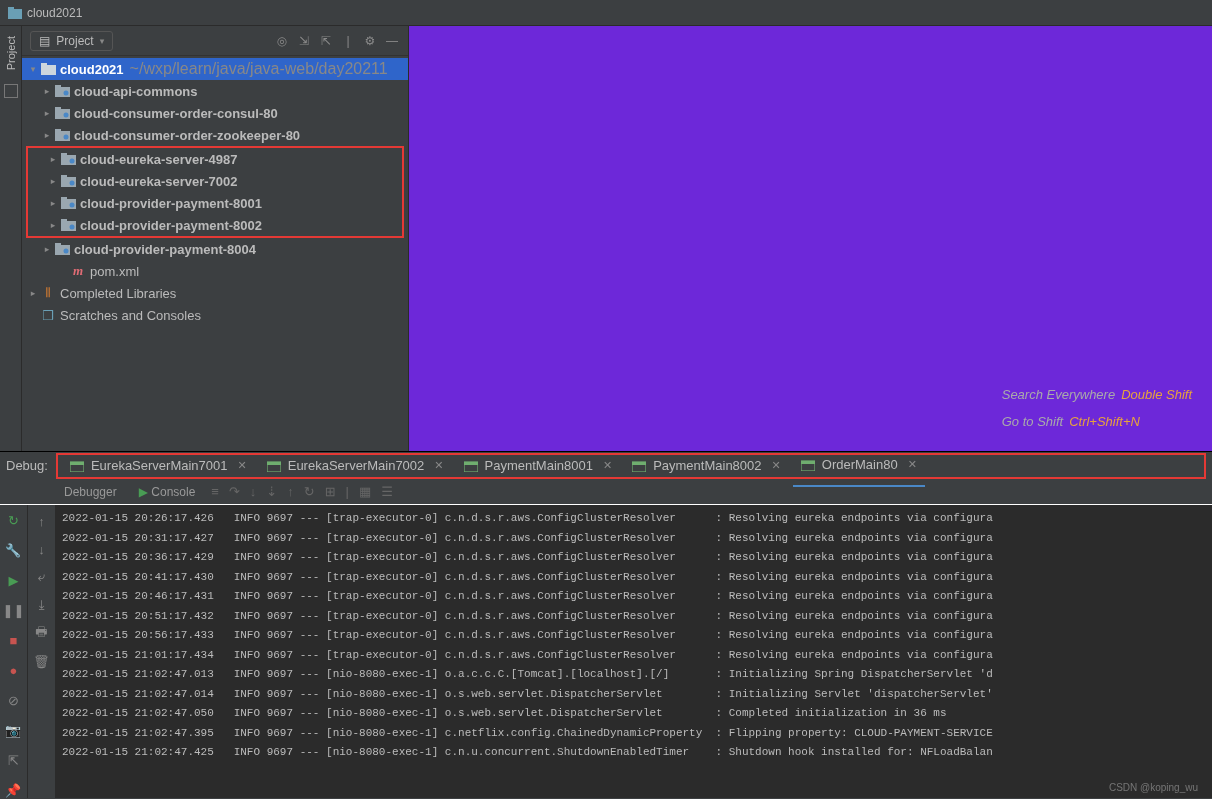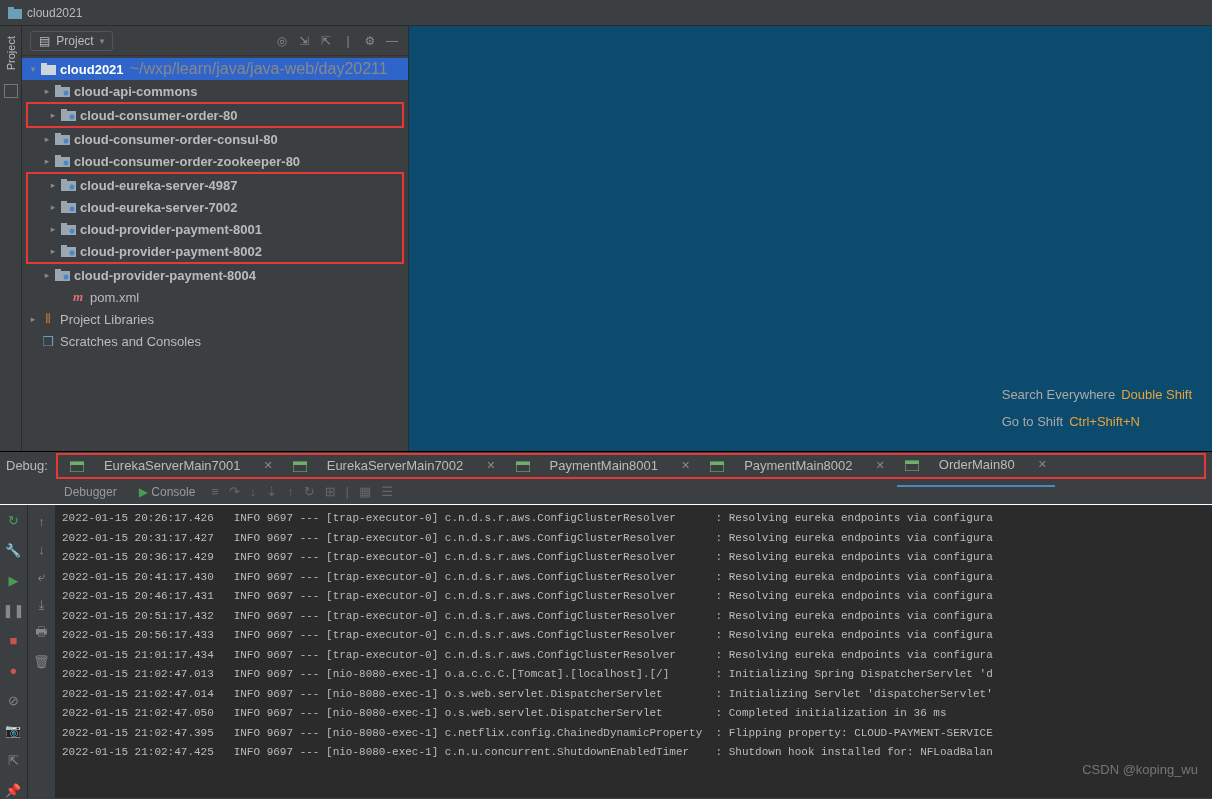--- a/index.html
+++ b/index.html
@@ -21,42 +21,42 @@
 .row .arrow.down::before { content:"▾"; }
 .row .arrow.right::before { content:"▸"; }
 .row .arrow.none::before { content:""; }
 .row .ficon { width:16px; height:14px; margin-right:4px; display:inline-flex; align-items:center; justify-content:center; }
 .row .bold { font-weight:bold; }
 .row .path { color:#888; margin-left:6px; font-size:16px; }
 .ind1 { padding-left:18px; } .ind2 { padding-left:34px; } .mod-icon { color:#6a9fb5; }
 .m-icon { color:#e06c75; font-style:italic; font-weight:bold; font-family:serif; }
 .lib-icon { color:#cc7832; }
 .redbox { border:2px solid #e53935; margin:0 4px; }
-.editor { flex:1; background:#0c4a6e; position:relative; }
+.editor { flex:1; background:#6d28d9; position:relative;font-style:italic; }
 .hints { position:absolute; right:20px; bottom:10px; font-size:13px; color:#aaa; text-align:left; }
 .hints div { margin-bottom:12px; }
 .hints .key { color:#e8a33d; margin-left:6px; }
 .debug-bar { height:28px; background:#3c3f41; border-top:1px solid #000000; display:flex; align-items:center; padding:0 6px; font-size:13px; }
 .debug-bar .lbl { margin-right:8px; }
 .tabwrap { flex:1; display:flex; align-items:center; gap:4px; border:2px solid #e53935; height:26px; padding:0 4px; }
-.run-tab { display:flex; align-items:center; gap:20px; padding:13px 8px; color:#bbb; cursor:pointer; font-size:13px; }
+.run-tab { display:flex; align-items:center; gap:7px; padding:13px 8px; color:#bbb; cursor:pointer; font-size:13px; }
 .run-tab.active { border-bottom:2px solid #4a88c7; }
 .run-tab .x { color:#888; font-size:11px; margin-left:3px; }
 .sb-icon { width:14px; height:12px; display:inline-block; }
 .debug-tools { height:26px; background:#3c3f41; display:flex; align-items:center; padding-left:58px; gap:10px; border-bottom:1px solid #ffffff; font-size:12px; }
 .debug-tools .tab { padding:3px 6px; color:#999; cursor:pointer; }
 .debug-tools .ic { color:#666; font-size:13px; cursor:pointer; }
 .play-ic { color:#499c54; }
 .console-area { display:flex; height:293px; background:#2b2b2b; }
 .gutter1 { width:28px; background:#3c3f41; border-right:1px solid #2b2b2b; display:flex; flex-direction:column; align-items:center; padding-top:8px; gap:14px; }
 .gutter1 .g { width:16px; height:16px; color:#888; font-size:13px; display:flex; align-items:center; justify-content:center; cursor:pointer; }
 .gutter2 { width:28px; background:#3c3f41; border-right:1px solid #2b2b2b; display:flex; flex-direction:column; align-items:center; padding-top:8px; gap:12px; }
 .gutter2 .g { width:16px; height:16px; color:#888; font-size:13px; display:flex; align-items:center; justify-content:center; cursor:pointer; }
 .console { flex:1; font-family:"Consolas","Courier New",monospace; font-size:11px; color:#bbb; padding:4px 0 0 6px; overflow:hidden; white-space:pre; line-height:19.5px; }
-.watermark { position:absolute; right:14px; bottom:22px; color:#b0b0b0; font-size:13px; opacity:.55; pointer-events:none; font-family:Arial; }
+.watermark { position:absolute; right:14px; bottom:6px; color:#b0b0b0; font-size:10px; opacity:.55; pointer-events:none; font-family:Arial; }
 svg { display:block; }
 </style>
 </head>
 <body>
 
 <div class="titlebar">
   <span class="ficon mod-icon">
     <svg width="14" height="12">
         <rect x="0" y="2" width="14" height="10" fill="#6a9fb5"></rect>
         <rect x="0" y="0" width="6" height="4" fill="#6a9fb5"></rect>
@@ -101,33 +101,20 @@
         <div class="row ind1">
           <span class="arrow right"></span>
           <span class="ficon">
             <svg width="15" height="12">
               <rect x="0" y="2" width="15" height="10" fill="#9aa7b0"></rect>
               <rect x="0" y="0" width="6" height="4" fill="#9aa7b0"></rect>
               <circle cx="11" cy="8" r="2.5" fill="#4a88c7"></circle>
             </svg>
           </span>
           <span class="bold">cloud-api-commons</span>
-        </div>
-        <div class="redbox">
-          <div class="row ind1">
-            <span class="arrow right"></span>
-            <span class="ficon">
-              <svg width="15" height="12">
-                <rect x="0" y="2" width="15" height="10" fill="#9aa7b0"></rect>
-                <rect x="0" y="0" width="6" height="4" fill="#9aa7b0"></rect>
-                <circle cx="11" cy="8" r="2.5" fill="#4a88c7"></circle>
-              </svg>
-            </span>
-            <span class="bold">cloud-consumer-order-80</span>
-          </div>
         </div>
         <div class="row ind1">
           <span class="arrow right"></span>
           <span class="ficon">
             <svg width="15" height="12">
               <rect x="0" y="2" width="15" height="10" fill="#9aa7b0"></rect>
               <rect x="0" y="0" width="6" height="4" fill="#9aa7b0"></rect>
               <circle cx="11" cy="8" r="2.5" fill="#4a88c7"></circle>
             </svg>
           </span>
@@ -202,21 +189,21 @@
           <span class="bold">cloud-provider-payment-8004</span>
         </div>
         <div class="row ind2">
           <span class="arrow none"></span>
           <span class="ficon m-icon">m</span>
           <span>pom.xml</span>
         </div>
         <div class="row">
           <span class="arrow right"></span>
           <span class="ficon lib-icon">⫴</span>
-          <span>Project Libraries</span>
+          <span>Completed Libraries</span>
         </div>
         <div class="row">
           <span class="arrow none"></span>
           <span class="ficon" style="color:#6a9fb5">❒</span>
           <span>Scratches and Consoles</span>
         </div>
       </div>
   </div>
 
   <div class="editor">

